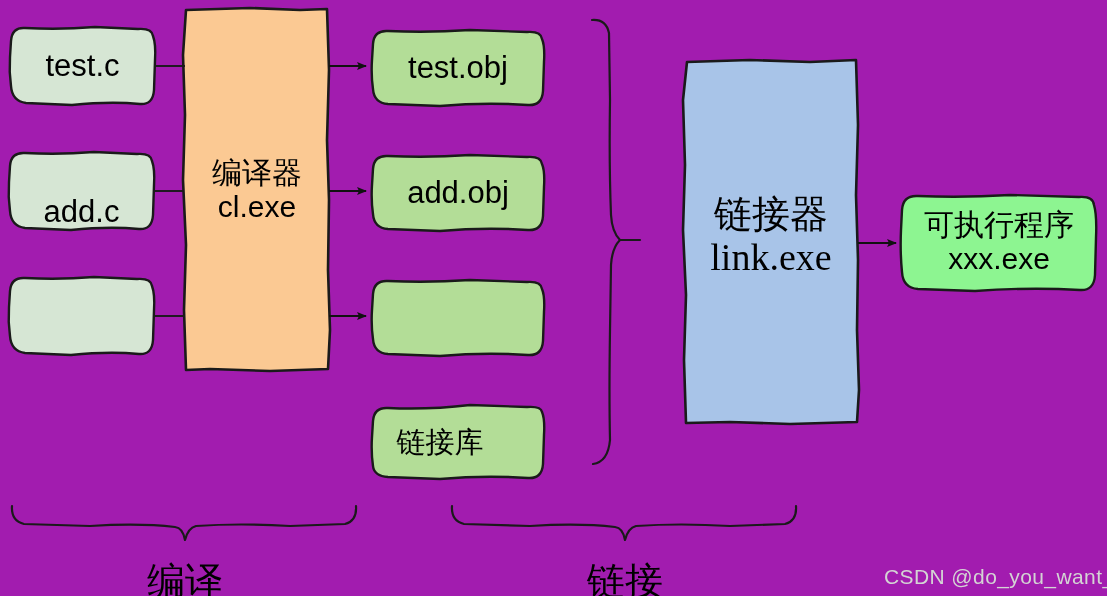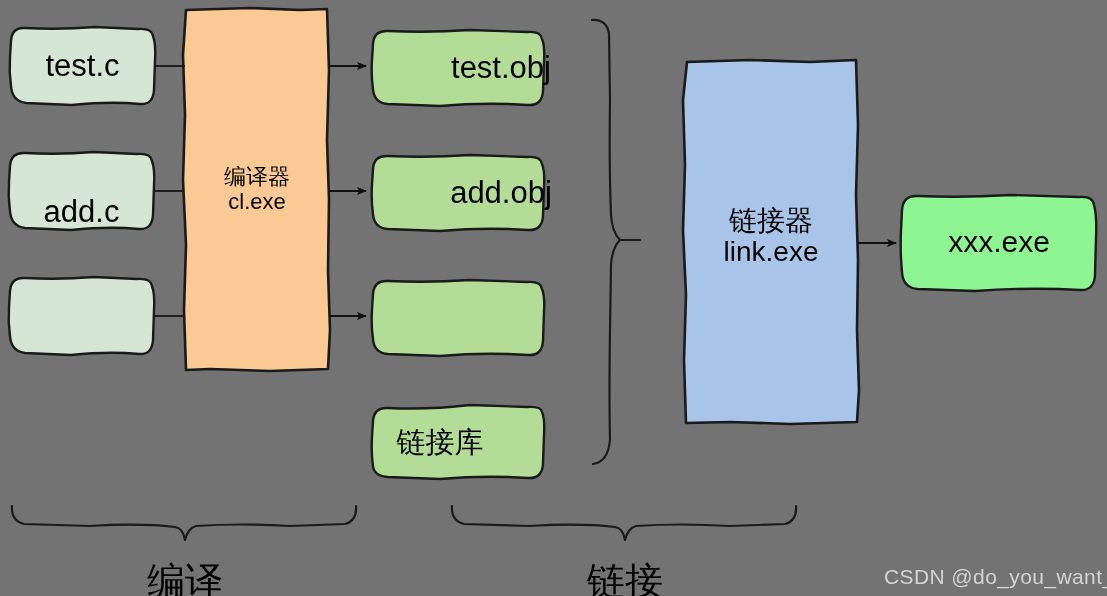--- a/index.html
+++ b/index.html
@@ -8,21 +8,21 @@
     padding: 0;
     background: #ffffff;
   }
   body {
     font-family: "Liberation Sans", "DejaVu Sans", sans-serif;
   }
   #stage {
     position: relative;
     width: 1107px;
     height: 596px;
-    background: #737373;
+    background: #a21caf;
     overflow: hidden;
   }
   #sketch-layer {
     position: absolute;
     left: 0;
     top: 0;
     width: 1107px;
     height: 596px;
     pointer-events: none;
   }
@@ -39,27 +39,27 @@
     pointer-events: none;
   }
   .lbl-line {
     display: block;
   }
   .t-src {
     font-size: 31px;
   }
   .t-obj {
     font-size: 31px;
-    padding-left: 43px;
   }
   .t-compiler {
-    font-size: 22px;
+    font-size: 30px;
   }
   .t-linker {
-    font-size: 28px;
+    font-size: 38px;
+    font-family: Liberation Serif, serif;
   }
   .t-exe {
     font-size: 30px;
   }
   .t-lib {
     font-size: 29px;
   }
   .brace-label {
     position: absolute;
     text-align: center;
@@ -211,20 +211,21 @@
   <div class="node-label t-lib" style="left:354px; top:406px; width:172px; height:72px;">
     <span class="lbl-line">链接库</span>
   </div>
 
   <div class="node-label t-linker" style="left:684px; top:205px; width:174px; height:62px;">
     <span class="lbl-line">链接器</span>
     <span class="lbl-line">link.exe</span>
   </div>
 
   <div class="node-label t-exe" style="left:901px; top:206px; width:196px; height:72px;">
+    <span class="lbl-line">可执行程序</span>
     <span class="lbl-line">xxx.exe</span>
   </div>
 
   <div class="brace-label" style="left:115px; top:556px; width:140px;">
     <span>编译</span>
   </div>
 
   <div class="brace-label" style="left:555px; top:556px; width:140px;">
     <span>链接</span>
   </div>

